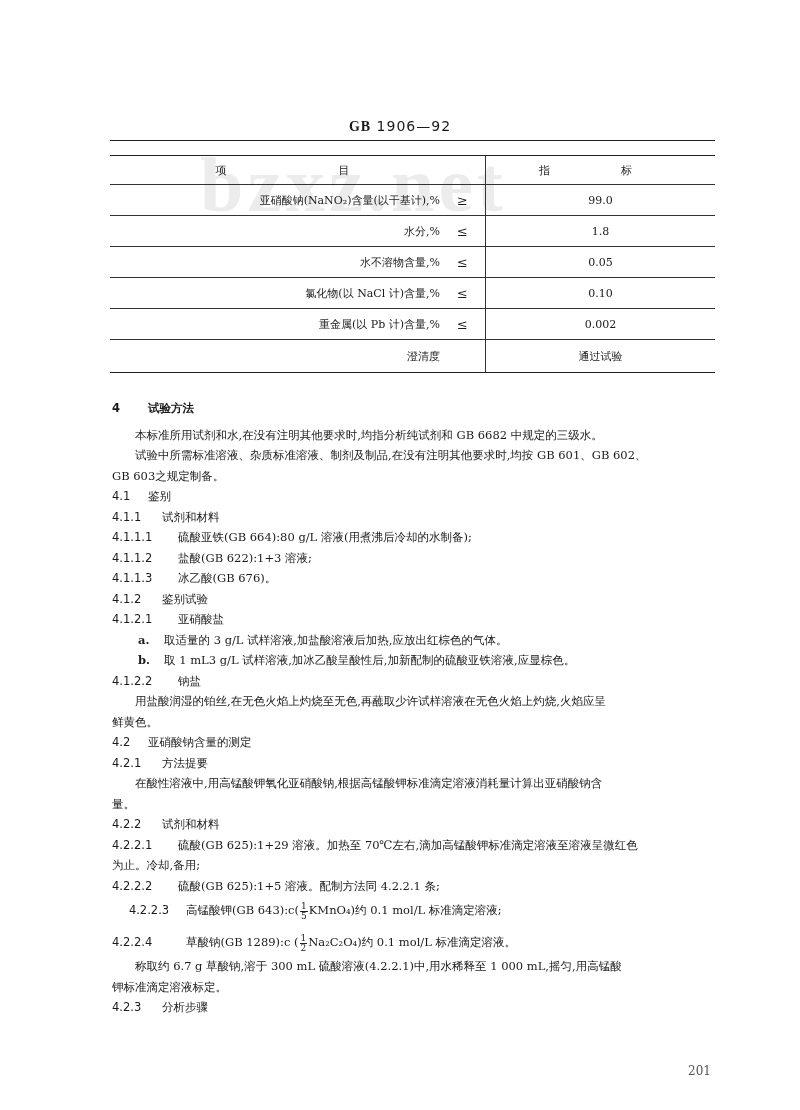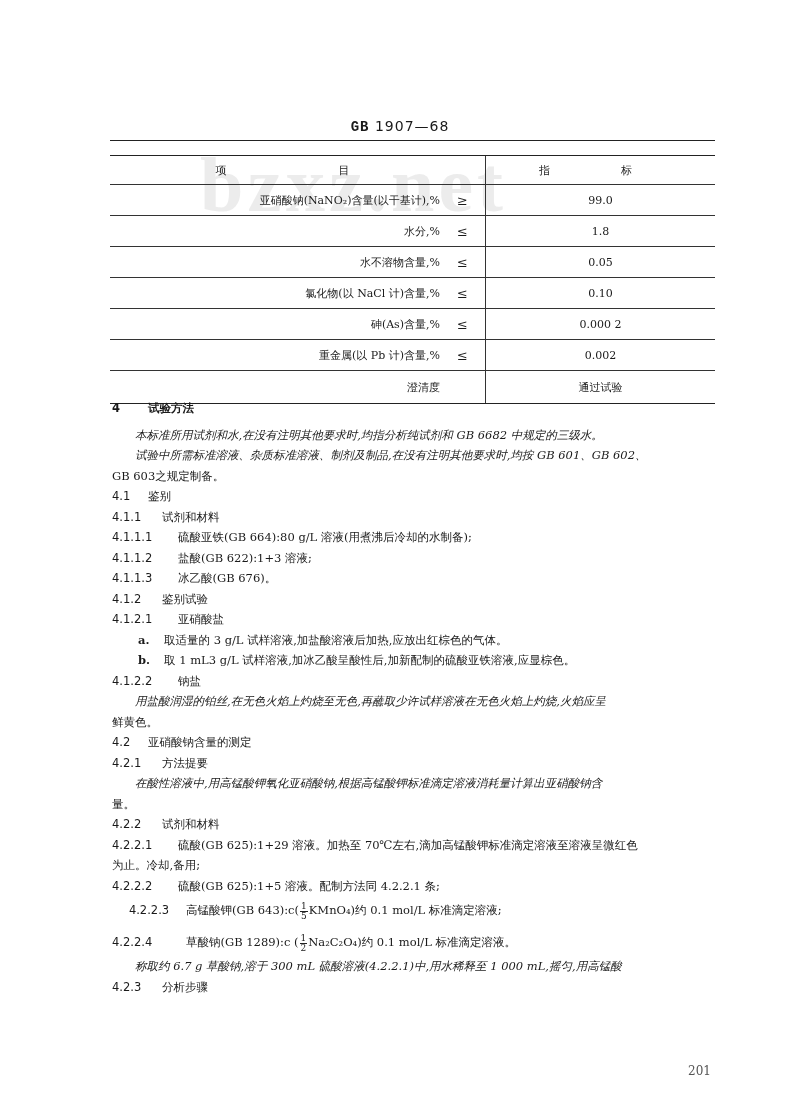--- a/index.html
+++ b/index.html
@@ -1,36 +1,36 @@
 <!DOCTYPE html>
 <html><head>
 <meta charset="utf-8">
 <style>
   html, body { margin: 0; padding: 0; background: #ffffff; }
   body { width: 800px; height: 1110px; position: relative; overflow: hidden;
          font-family: "DejaVu Serif", "Liberation Serif", serif; color: #1a1a1a; }
   .header { position: absolute; top: 118px; left: 0; width: 800px; text-align: center;
             font-size: 14px; letter-spacing: 1px; }
-  .header .gb { font-weight: bold; font-family: Liberation Mono, monospace; }
+  .header .gb { font-weight: bold; font-family: Liberation Serif, serif; }
   .header .num { font-family: "DejaVu Sans", sans-serif; }
   .rule-top { position: absolute; top: 140px; left: 110px; width: 605px; height: 0;
               border-top: 1.5px solid #222; }
   .spec-table { position: absolute; top: 155px; left: 110px; width: 605px;
                 border-collapse: collapse; font-size: 11px; }
   .spec-table td { height: 30px; border-top: 1px solid #333; border-bottom: 1px solid #333;
                    text-align: center; padding: 0; }
   .spec-table .item { width: 330px; text-align: right; }
   .spec-table .rel { width: 45px; font-size: 13px; }
   .spec-table .val { border-left: 1px solid #333; }
   .spec-table tr.head td { height: 28px; border-top: 1.5px solid #222; letter-spacing: 30px; font-family: Liberation Mono, monospace; }
   .spec-table tr.last td { border-bottom: 1.5px solid #222; height: 32px; }
   .body-text { position: absolute; top: 398px; left: 112px; width: 600px;
                font-size: 11.5px; line-height: 20.5px; }
   .body-text p { margin: 0; }
-  .indent { text-indent: 2em; font-style: italic; }
+  .indent { text-indent: 2em; }
   .sub { padding-left: 26px; }
   .sec { font-family: "DejaVu Sans", sans-serif; }
   .num-label { font-family: "DejaVu Sans", sans-serif; display: inline-block; min-width: 66px; }
   .num-short { min-width: 36px; }
   .num-mid { min-width: 50px; }
   .bold { font-weight: bold; }
   .frac { display: inline-block; vertical-align: middle; text-align: center; font-size: 9px; line-height: 9px; margin: 0 1px; }
   .frac span { display: block; }
   .frac .n { border-bottom: 1px solid #222; padding: 0 1px; }
   .formula-line { line-height: 28px; }
@@ -39,21 +39,21 @@
                color: rgba(200,200,200,0.35); font-family: Liberation Serif, serif; letter-spacing: 4px;
                pointer-events: none; }
 </style>
 </head>
 <body>
 
 <div class="watermark">bzxz.net</div>
 
 <div class="header">
   <span class="gb">GB</span>
-  <span class="num">1907—68</span>
+  <span class="num">1906—92</span>
 </div>
 <div class="rule-top"></div>
 
 <table class="spec-table">
   <tbody>
       <tr class="head">
     <td colspan="2">项　　目</td>
     <td class="val">指　标</td>
   </tr>
   <tr>
@@ -68,25 +68,20 @@
   </tr>
   <tr>
     <td class="item">水不溶物含量,%</td>
     <td class="rel">≤</td>
     <td class="val">0.05</td>
   </tr>
   <tr>
     <td class="item">氯化物(以 NaCl 计)含量,%</td>
     <td class="rel">≤</td>
     <td class="val">0.10</td>
-  </tr>
-  <tr>
-    <td class="item">砷(As)含量,%</td>
-    <td class="rel">≤</td>
-    <td class="val">0.000 2</td>
   </tr>
   <tr>
     <td class="item">重金属(以 Pb 计)含量,%</td>
     <td class="rel">≤</td>
     <td class="val">0.002</td>
   </tr>
   <tr class="last">
     <td class="item">澄清度</td>
     <td class="rel"></td>
     <td class="val">通过试验</td>
@@ -125,16 +120,17 @@
   <p><span class="sec num-label">4.2.2.1</span><span>硫酸(GB 625):1+29 溶液。加热至 70℃左右,滴加高锰酸钾标准滴定溶液至溶液呈微红色</span></p>
   <p>为止。冷却,备用;</p>
   <p><span class="sec num-label">4.2.2.2</span><span>硫酸(GB 625):1+5 溶液。配制方法同 4.2.2.1 条;</span></p>
   <p class="formula-line">
     <span class="sec num-label" style="min-width:74px;text-align:center;">4.2.2.3</span><span>高锰酸钾(GB 643):c(</span><span class="frac"><span class="n">1</span><span>5</span></span><span>KMnO₄)约 0.1 mol/L 标准滴定溶液;</span>
   </p>
   <p class="formula-line" style="margin-top:4px;">
     <span class="sec num-label" style="min-width:74px;">4.2.2.4</span><span>草酸钠(GB 1289):c (</span><span class="frac"><span class="n">1</span><span>2</span></span><span>Na₂C₂O₄)约 0.1 mol/L 标准滴定溶液。</span>
   </p>
   <p class="indent">称取约 6.7 g 草酸钠,溶于 300 mL 硫酸溶液(4.2.2.1)中,用水稀释至 1 000 mL,摇匀,用高锰酸</p>
+  <p>钾标准滴定溶液标定。</p>
   <p><span class="sec num-label num-mid">4.2.3</span><span>分析步骤</span></p>
 </div>
 
 <div class="page-num">201</div>
 
 </body></html>

